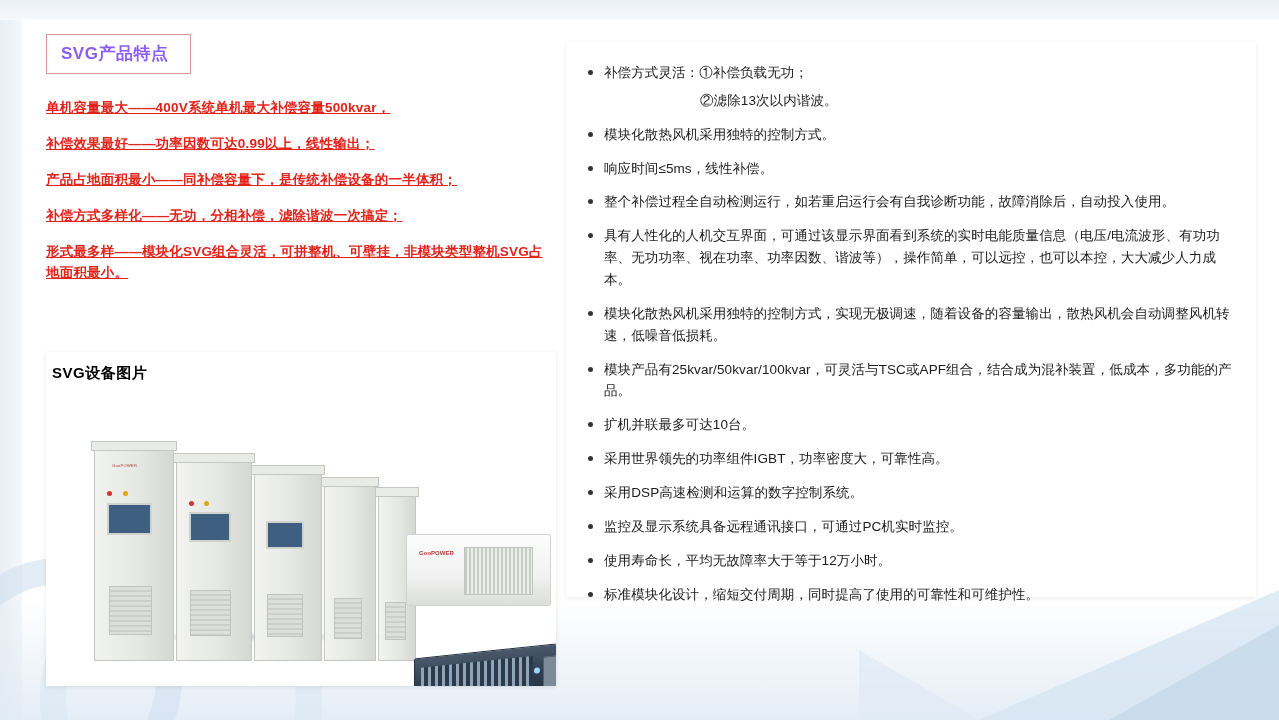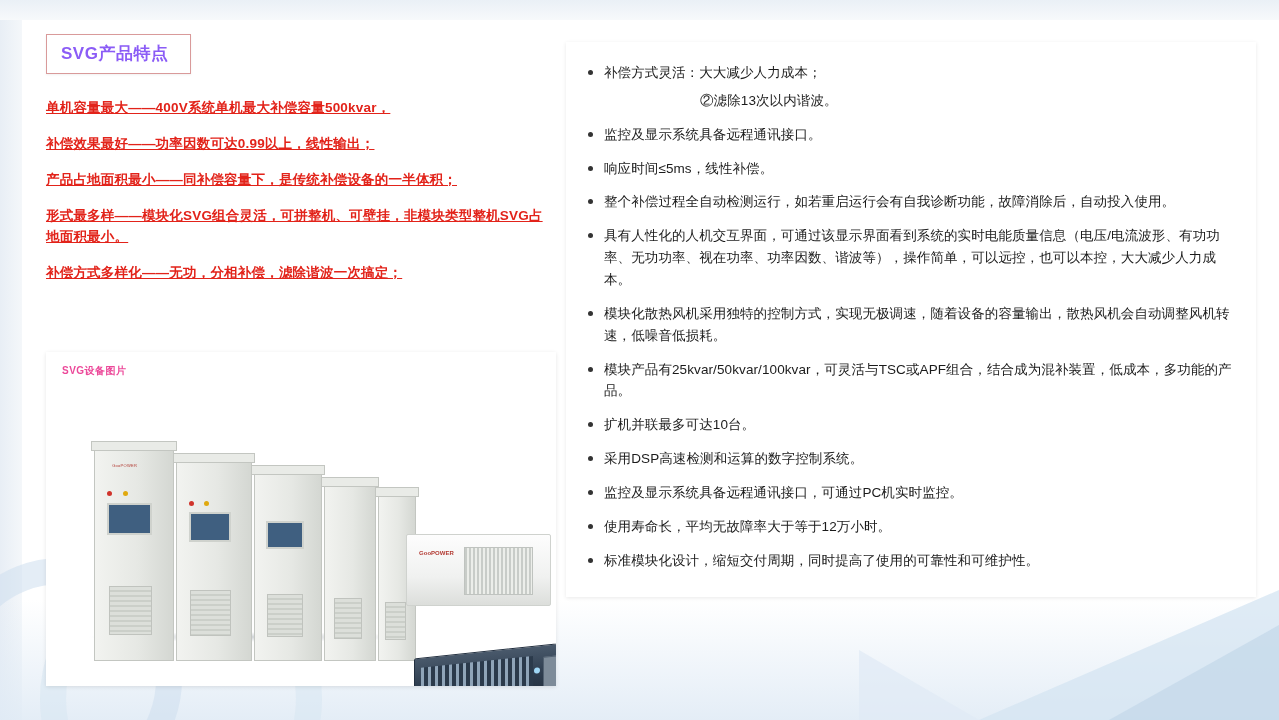--- a/index.html
+++ b/index.html
@@ -115,24 +115,24 @@
   
   .image-panel {
     position: absolute;
     left: 46px; top: 352px;
     width: 510px; height: 334px;
     background: #ffffff;
     box-shadow: 0 1px 4px rgba(0,0,0,0.10);
   }
   .image-panel .panel-title {
     position: absolute;
-    left: 16px; top: 12px;
-    font-size: 10px;
+    left: 6px; top: 12px;
+    font-size: 15px;
     font-weight: bold;
-    color: #ec4899;
+    color: #000000;
     letter-spacing: 0.5px;
   }
   .photo-area {
     position: absolute;
     left: 0; top: 42px;
     width: 510px; height: 292px;
     overflow: hidden;
   }
 
   
@@ -339,24 +339,24 @@
     <div class="feature-line">
       <span>单机容量最大——400V系统单机最大补偿容量500kvar，</span>
     </div>
     <div class="feature-line">
       <span>补偿效果最好——功率因数可达0.99以上，线性输出；</span>
     </div>
     <div class="feature-line">
       <span>产品占地面积最小——同补偿容量下，是传统补偿设备的一半体积；</span>
     </div>
     <div class="feature-line">
+      <span>补偿方式多样化——无功，分相补偿，滤除谐波一次搞定；</span>
+    </div>
+    <div class="feature-line">
       <span>形式最多样——模块化SVG组合灵活，可拼整机、可壁挂，非模块类型整机SVG占地面积最小。</span>
-    </div>
-    <div class="feature-line">
-      <span>补偿方式多样化——无功，分相补偿，滤除谐波一次搞定；</span>
     </div>
   </div>
 </div>
 
 <div class="image-panel">
   <div class="panel-title">SVG设备图片</div>
 
   <div class="photo-area">
 
     <div class="cab-shadow"></div>
@@ -415,43 +415,46 @@
       <div class="rk-dot"></div>
     </div>
 
   </div>
 </div>
 
 <div class="right-panel">
   <div class="bullet-list">
 
     <div class="bullet-item">
-      <span>补偿方式灵活：大大减少人力成本；</span>
+      <span>补偿方式灵活：①补偿负载无功；</span>
       <span class="indent">②滤除13次以内谐波。</span>
     </div>
     <div class="bullet-item">
-      <span>监控及显示系统具备远程通讯接口。</span>
+      <span>模块化散热风机采用独特的控制方式。</span>
     </div>
     <div class="bullet-item">
       <span>响应时间≤5ms，线性补偿。</span>
     </div>
     <div class="bullet-item">
       <span>整个补偿过程全自动检测运行，如若重启运行会有自我诊断功能，故障消除后，自动投入使用。</span>
     </div>
     <div class="bullet-item">
       <span>具有人性化的人机交互界面，可通过该显示界面看到系统的实时电能质量信息（电压/电流波形、有功功率、无功功率、视在功率、功率因数、谐波等），操作简单，可以远控，也可以本控，大大减少人力成本。</span>
     </div>
     <div class="bullet-item">
       <span>模块化散热风机采用独特的控制方式，实现无极调速，随着设备的容量输出，散热风机会自动调整风机转速，低噪音低损耗。</span>
     </div>
     <div class="bullet-item">
       <span>模块产品有25kvar/50kvar/100kvar，可灵活与TSC或APF组合，结合成为混补装置，低成本，多功能的产品。</span>
     </div>
     <div class="bullet-item">
       <span>扩机并联最多可达10台。</span>
+    </div>
+    <div class="bullet-item">
+      <span>采用世界领先的功率组件IGBT，功率密度大，可靠性高。</span>
     </div>
     <div class="bullet-item">
       <span>采用DSP高速检测和运算的数字控制系统。</span>
     </div>
     <div class="bullet-item">
       <span>监控及显示系统具备远程通讯接口，可通过PC机实时监控。</span>
     </div>
     <div class="bullet-item">
       <span>使用寿命长，平均无故障率大于等于12万小时。</span>
     </div>

